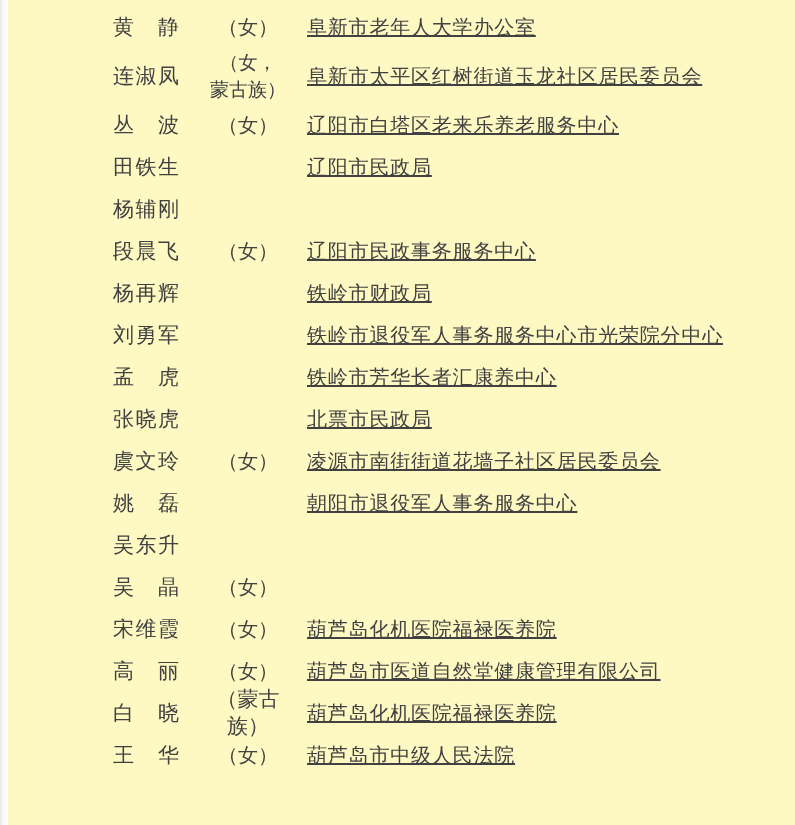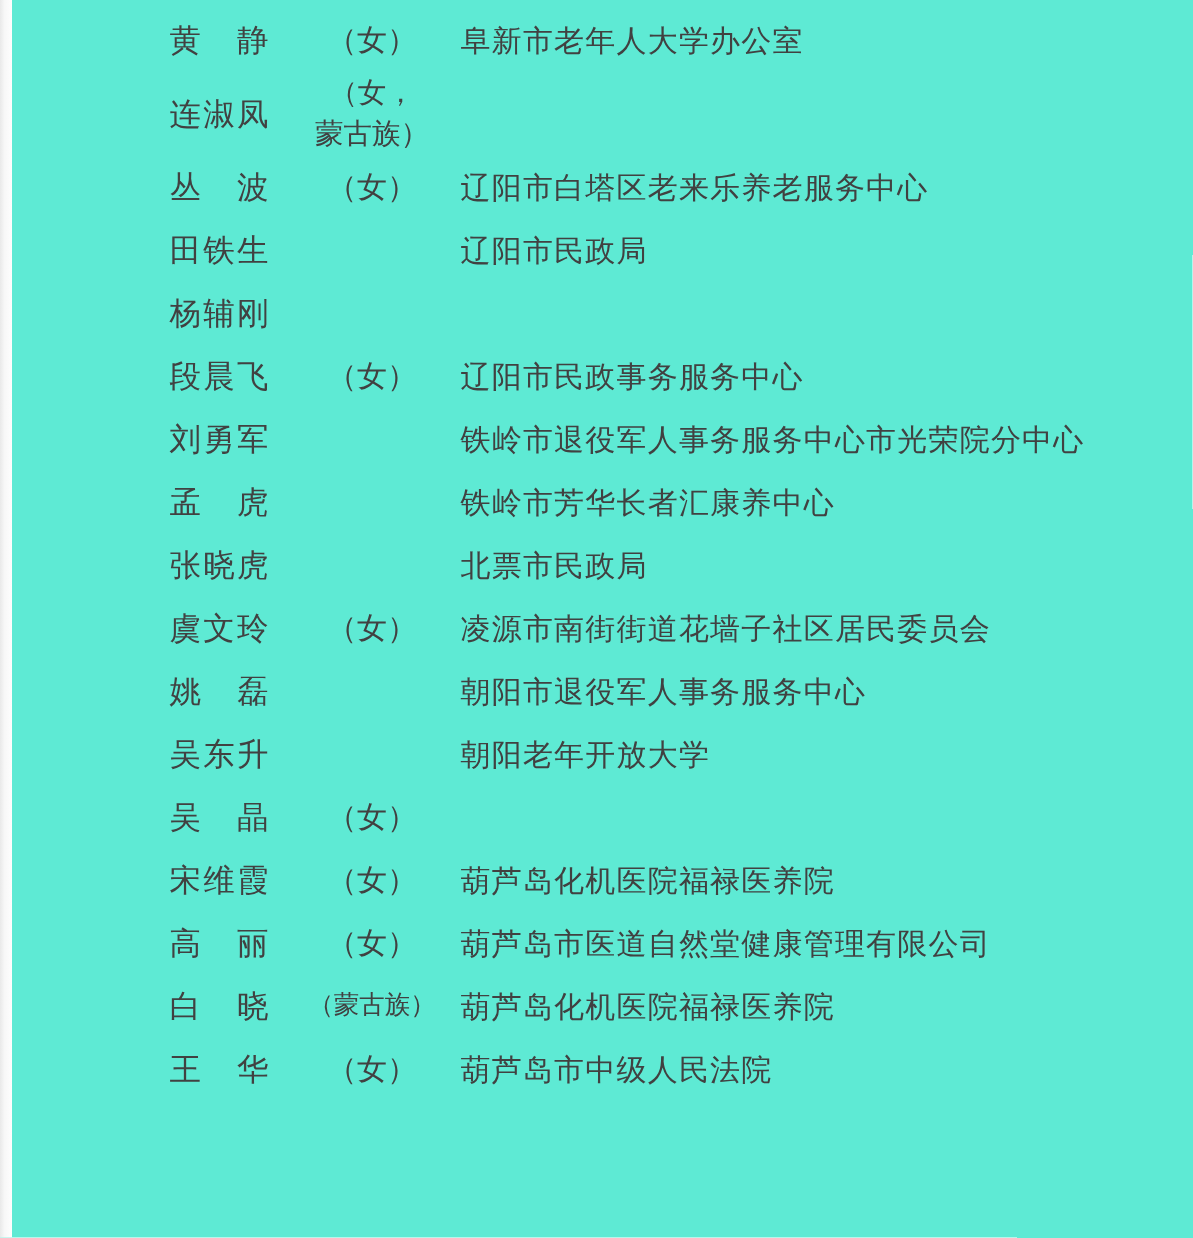--- a/index.html
+++ b/index.html
@@ -8,21 +8,21 @@
     width: 795px;
     height: 825px;
     background: #fdfdfd;
     overflow: hidden;
     font-family: "Liberation Serif", "DejaVu Serif", serif;
   }
   .page {
     position: relative;
     width: 795px;
     height: 825px;
-    background: #5eead4;
+    background: #fef9c3;
     color: #414141;
   }
   .page-edge {
     position: absolute;
     left: 0; top: 0; bottom: 0;
     width: 8px;
     background: linear-gradient(to right, #e9e9e9 0px, #f7f7f7 3px, #fefefe 8px);
   }
   .roster {
     position: absolute;
@@ -54,42 +54,44 @@
     line-height: 27px;
     white-space: pre-line;
     flex: none;
   }
   .org {
     display: inline-block;
     margin-left: 14px;
     font-size: 20px;
     letter-spacing: 0.8px;
     flex: none;
+    text-decoration: underline;
   }
   .row.tall .note { font-size: 19px; }
-  .note.narrow { font-size: 17px; letter-spacing: 0; font-family: Liberation Mono, monospace; }
+  .note.narrow { font-size: 21px; letter-spacing: 0; }
 </style>
 </head>
 <body>
 
 <div class="page">
   <div class="page-edge"></div>
 
   <div class="roster">
 
     <div class="row">
       <span class="name">黄　静</span>
       <span class="note">（女）</span>
       <span class="org">阜新市老年人大学办公室</span>
     </div>
 
     <div class="row tall">
       <span class="name">连淑凤</span>
       <span class="note">（女，
 蒙古族）</span>
+      <span class="org">阜新市太平区红树街道玉龙社区居民委员会</span>
     </div>
 
     <div class="row">
       <span class="name">丛　波</span>
       <span class="note">（女）</span>
       <span class="org">辽阳市白塔区老来乐养老服务中心</span>
     </div>
 
     <div class="row">
       <span class="name">田铁生</span>
@@ -102,20 +104,25 @@
       <span class="note"></span>
     </div>
 
     <div class="row">
       <span class="name">段晨飞</span>
       <span class="note">（女）</span>
       <span class="org">辽阳市民政事务服务中心</span>
     </div>
 
 
+    <div class="row">
+      <span class="name">杨再辉</span>
+      <span class="note"></span>
+      <span class="org">铁岭市财政局</span>
+    </div>
 
     <div class="row">
       <span class="name">刘勇军</span>
       <span class="note"></span>
       <span class="org">铁岭市退役军人事务服务中心市光荣院分中心</span>
     </div>
 
     <div class="row">
       <span class="name">孟　虎</span>
       <span class="note"></span>
@@ -136,21 +143,20 @@
 
     <div class="row">
       <span class="name">姚　磊</span>
       <span class="note"></span>
       <span class="org">朝阳市退役军人事务服务中心</span>
     </div>
 
     <div class="row">
       <span class="name">吴东升</span>
       <span class="note"></span>
-      <span class="org">朝阳老年开放大学</span>
     </div>
 
     <div class="row">
       <span class="name">吴　晶</span>
       <span class="note">（女）</span>
     </div>
 
     <div class="row">
       <span class="name">宋维霞</span>
       <span class="note">（女）</span>

